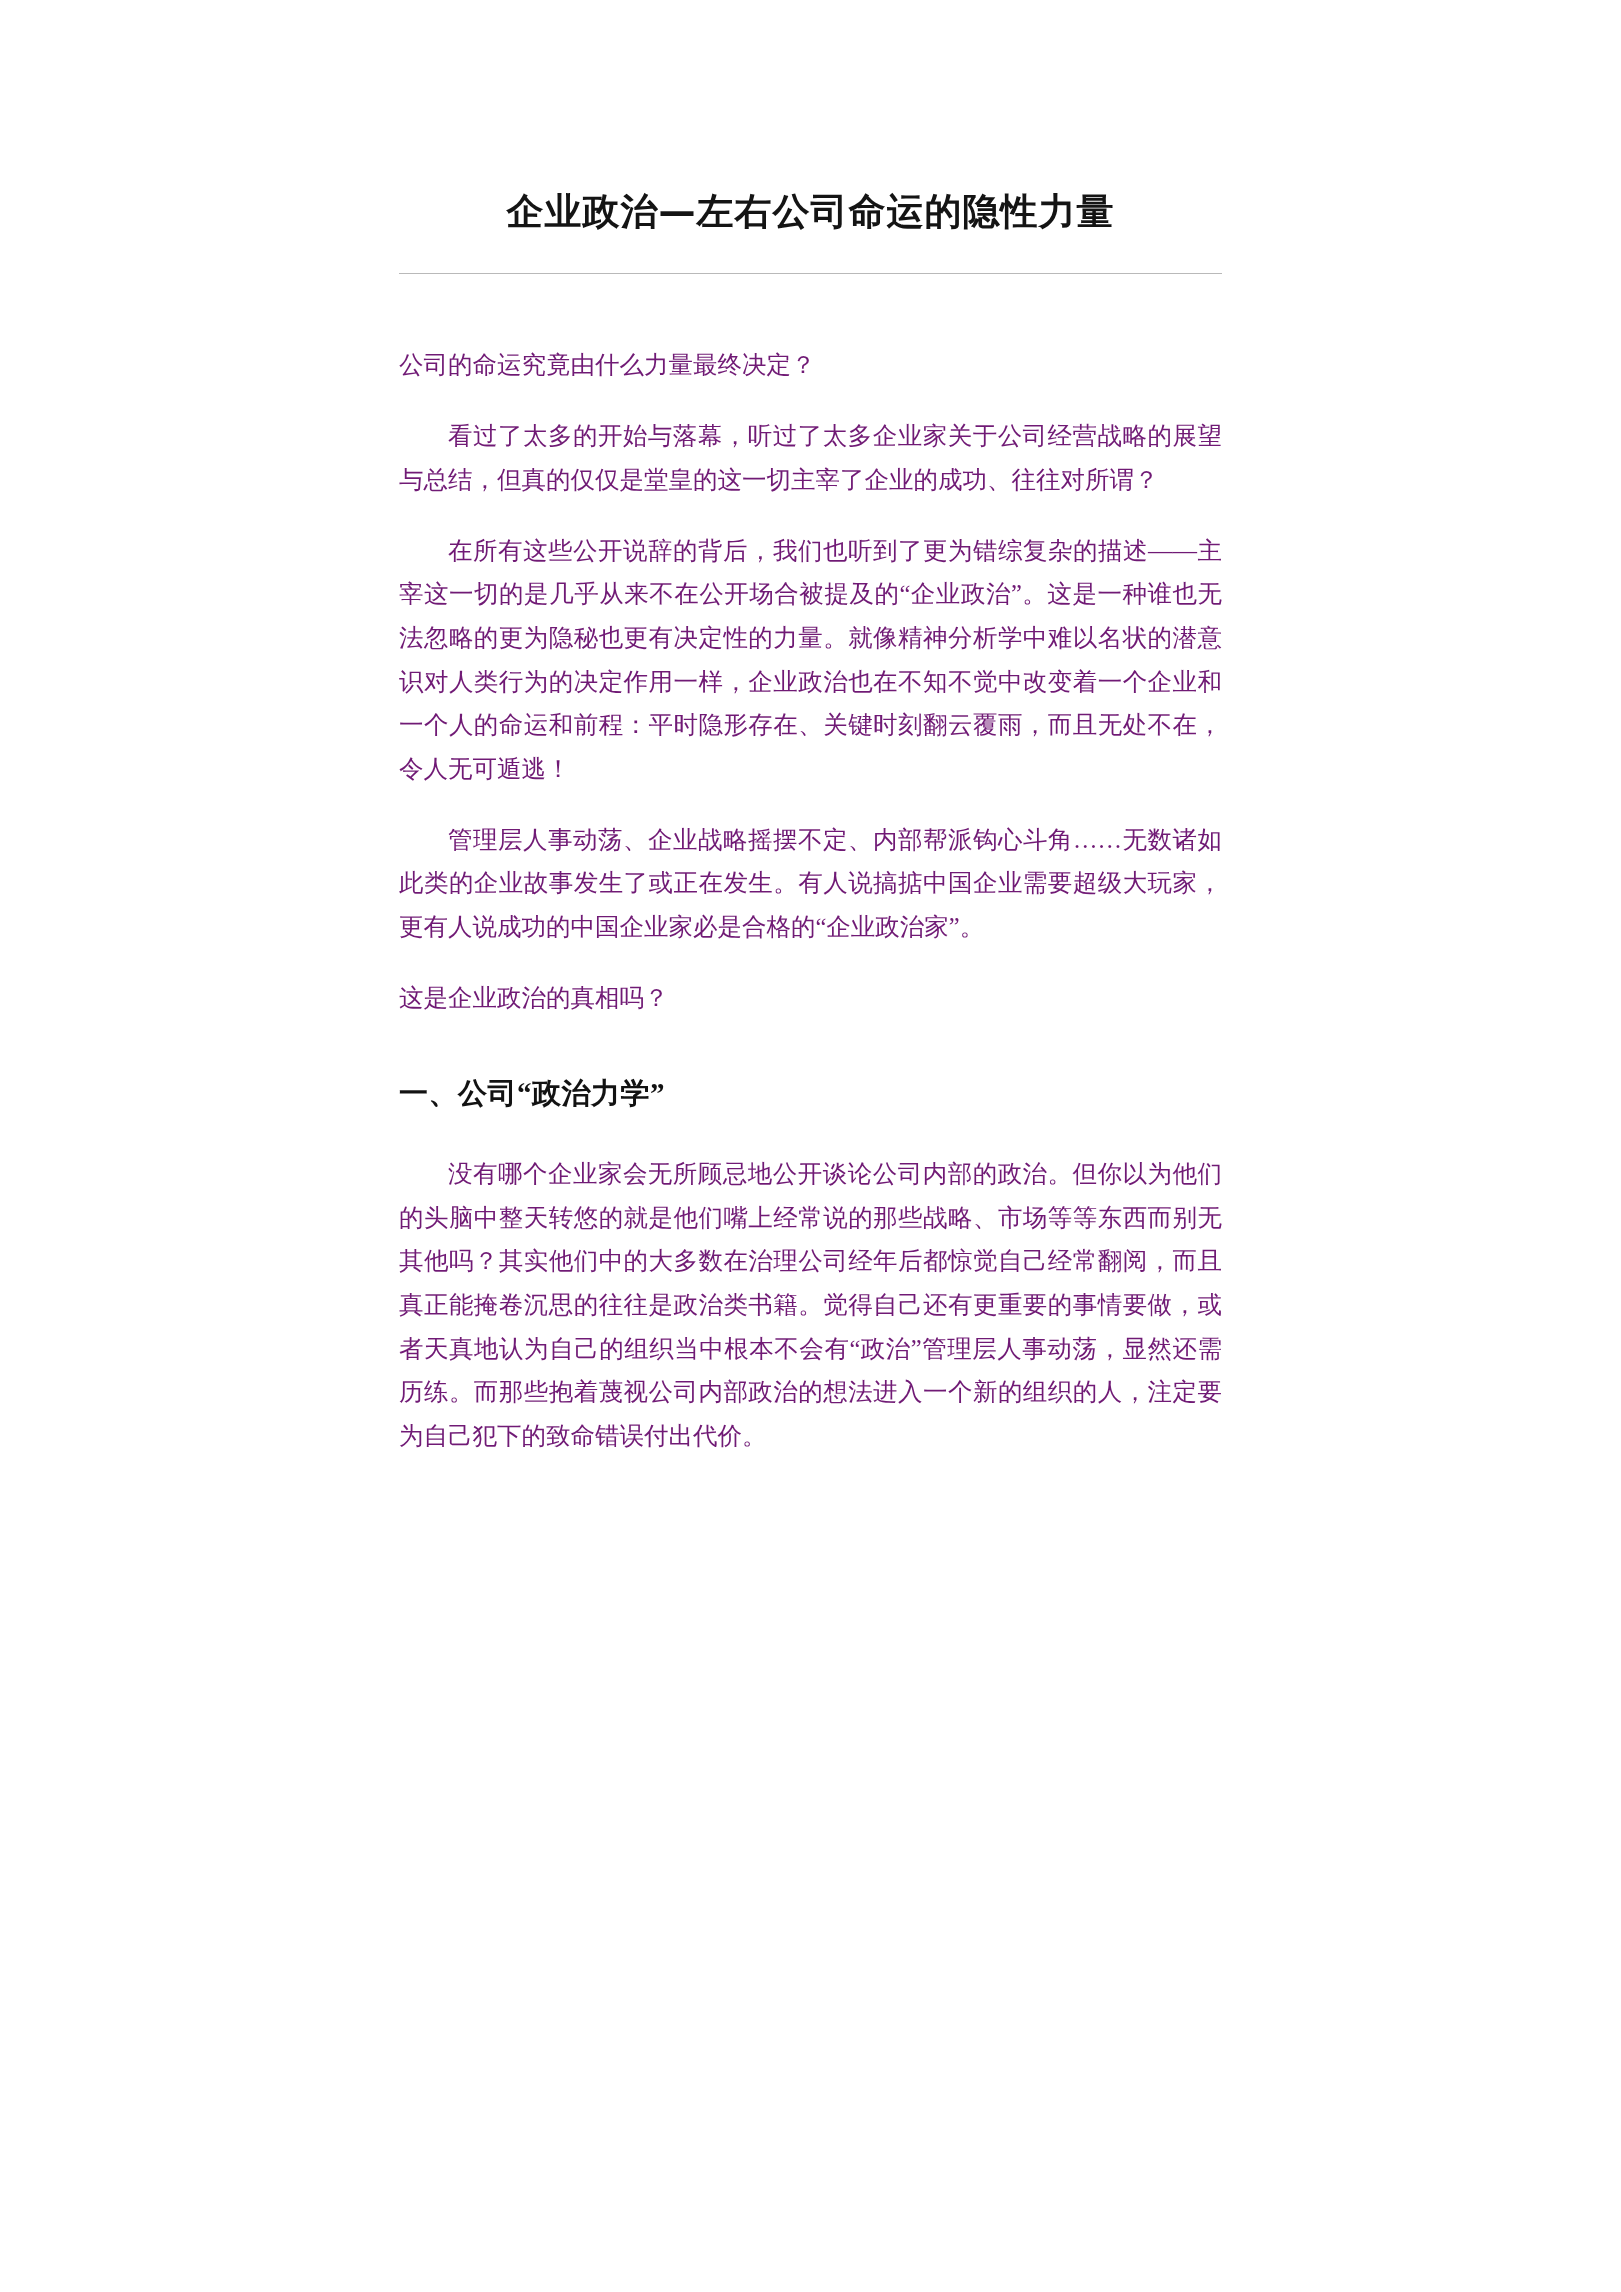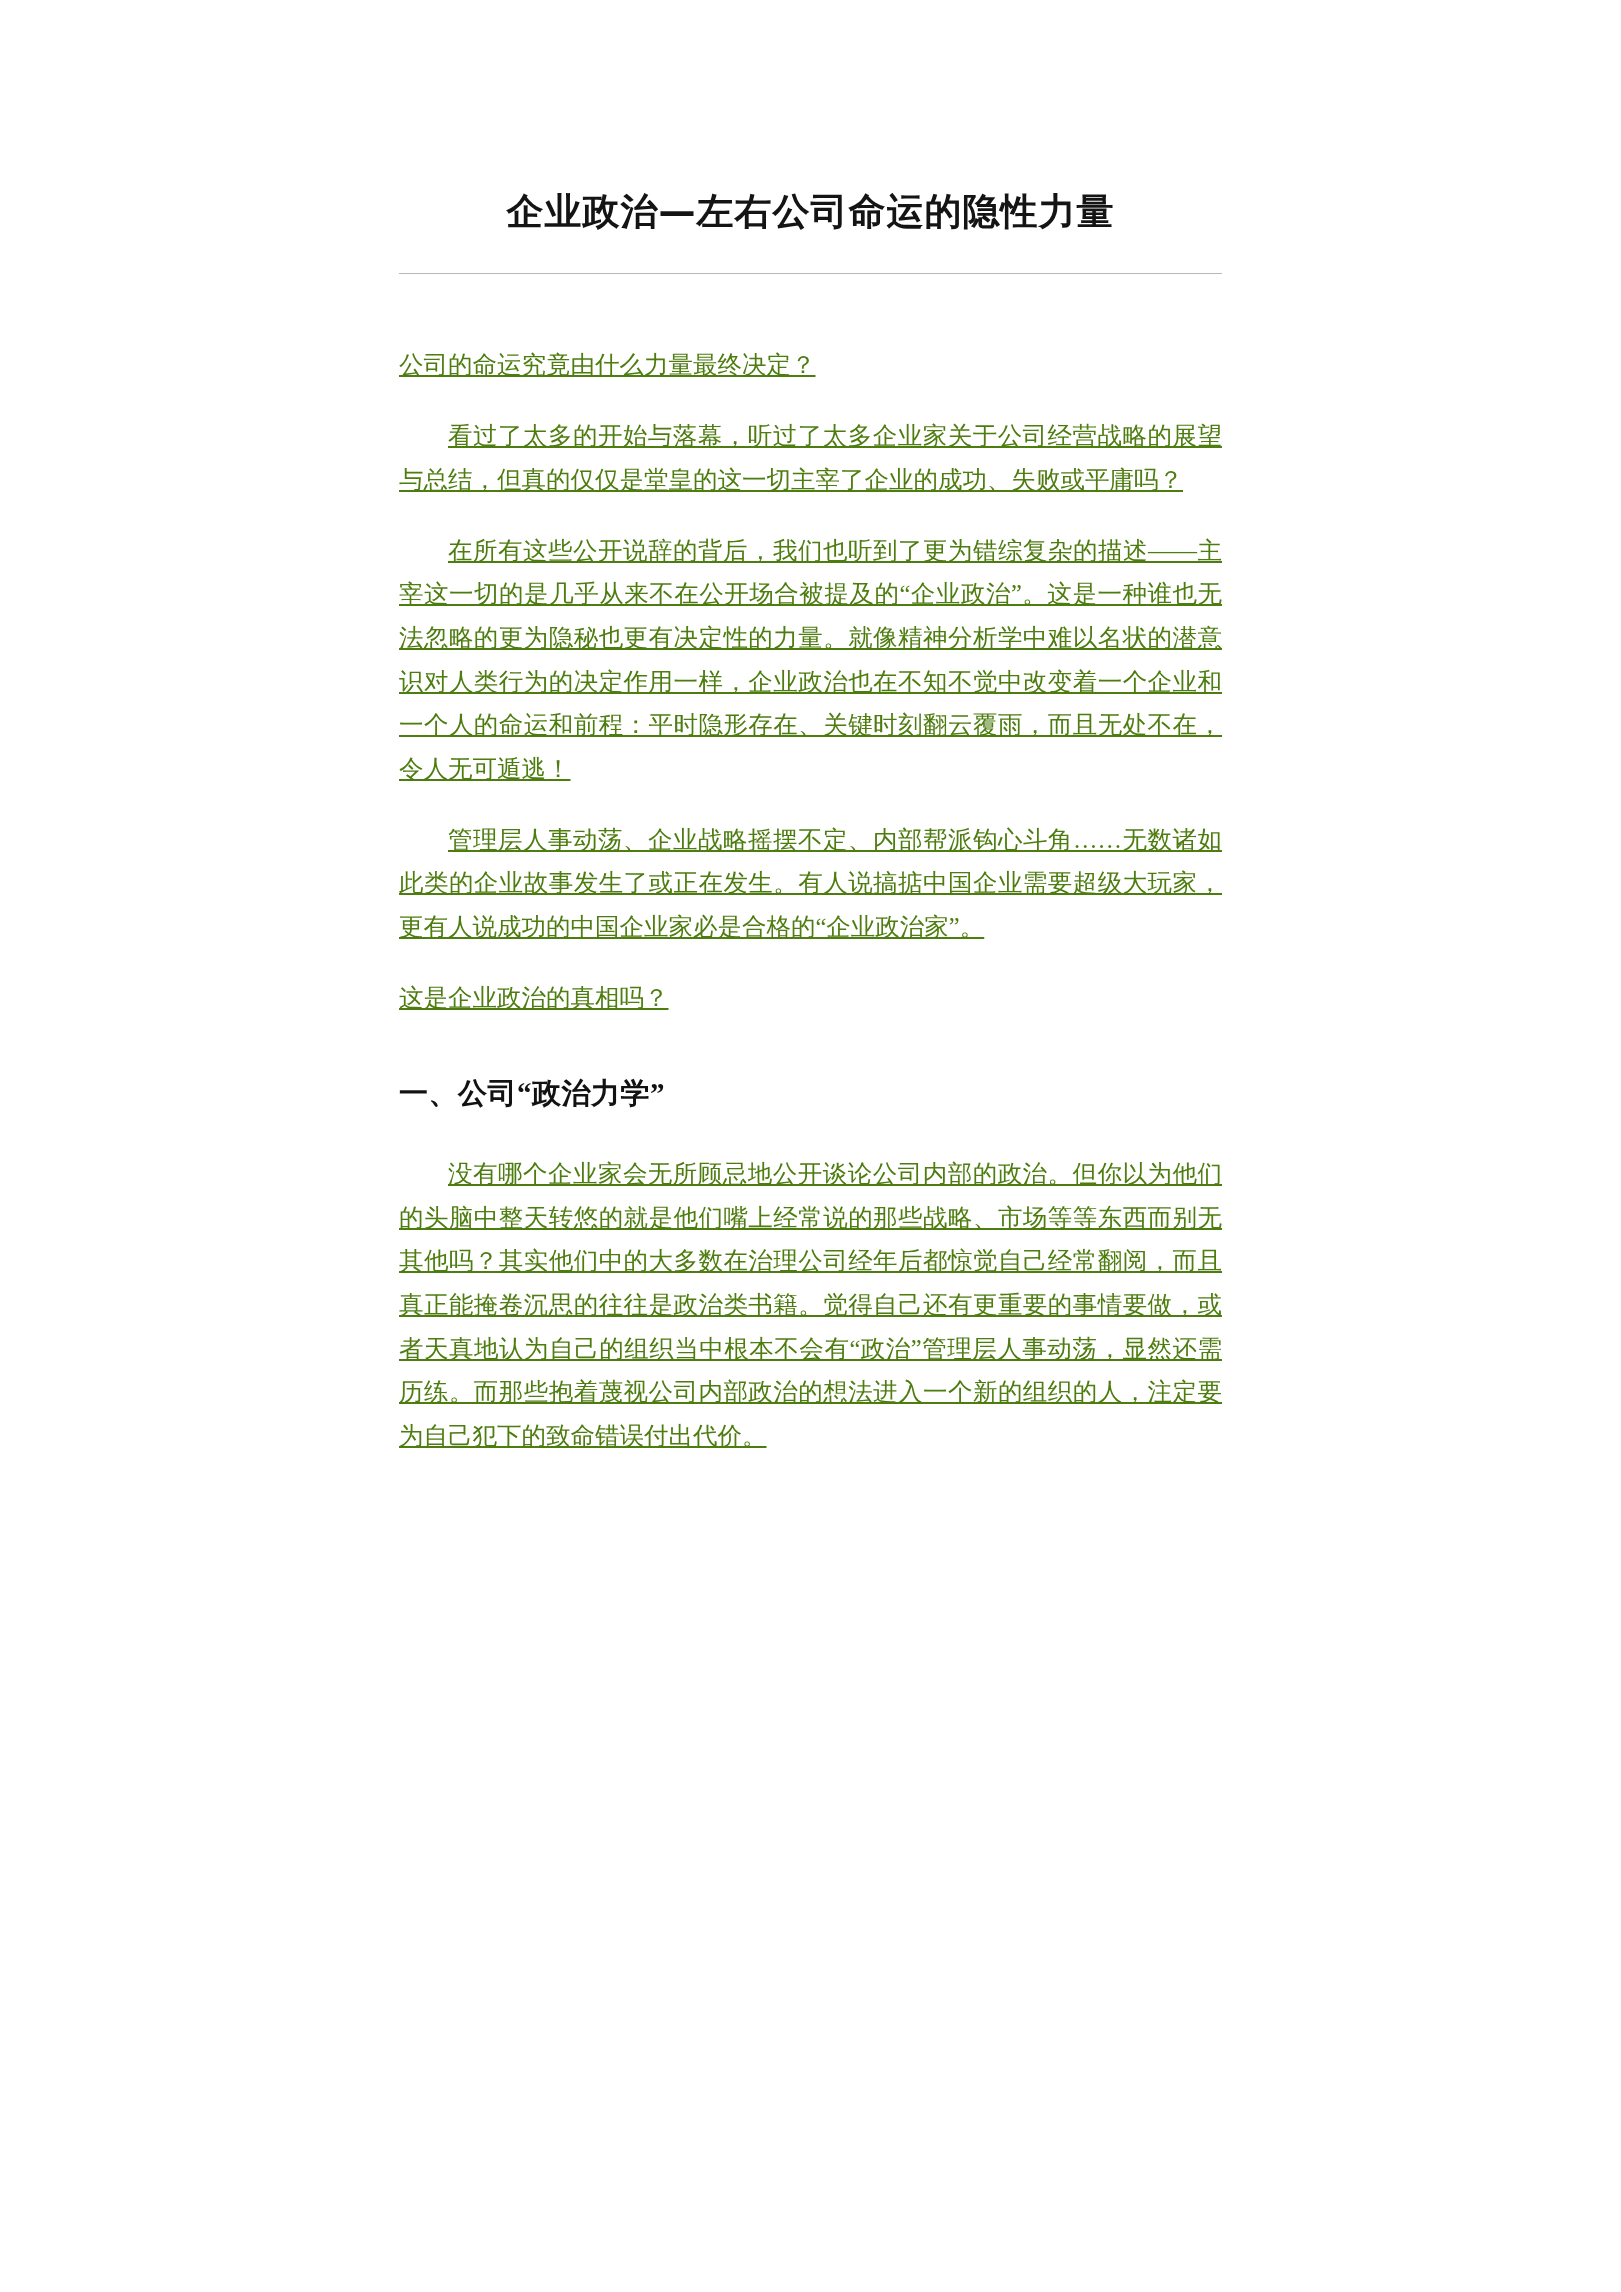--- a/index.html
+++ b/index.html
@@ -38,22 +38,21 @@
   }
   .body-block {
     margin-top: 69px;
   }
   p.para {
     font-size: 24.5px;
     line-height: 1.78;
     margin: 0 0 27.4px 0;
     text-align: justify;
     text-justify: inter-ideograph;
-    color: #4d7c0f;
-    text-decoration: underline;
+    color: #701a75;
   }
   p.indent {
     text-indent: 2em;
   }
   h2.section {
     font-family: Liberation Serif, serif;
     font-weight: bold;
     font-size: 29px;
     color: #121212;
     margin: 53px 0 39px 0;
@@ -65,21 +64,21 @@
 <body>
 
 <div class="page">
 
   <h1 class="doc-title">企业政治—左右公司命运的隐性力量</h1>
   <div class="title-rule"></div>
 
   <div class="body-block">
 
     <p class="para">公司的命运究竟由什么力量最终决定？</p>
-    <p class="para indent">看过了太多的开始与落幕，听过了太多企业家关于公司经营战略的展望与总结，但真的仅仅是堂皇的这一切主宰了企业的成功、失败或平庸吗？</p>
+    <p class="para indent">看过了太多的开始与落幕，听过了太多企业家关于公司经营战略的展望与总结，但真的仅仅是堂皇的这一切主宰了企业的成功、往往对所谓？</p>
     <p class="para indent">在所有这些公开说辞的背后，我们也听到了更为错综复杂的描述——主宰这一切的是几乎从来不在公开场合被提及的“企业政治”。这是一种谁也无法忽略的更为隐秘也更有决定性的力量。就像精神分析学中难以名状的潜意识对人类行为的决定作用一样，企业政治也在不知不觉中改变着一个企业和一个人的命运和前程：平时隐形存在、关键时刻翻云覆雨，而且无处不在，令人无可遁逃！</p>
     <p class="para indent">管理层人事动荡、企业战略摇摆不定、内部帮派钩心斗角……无数诸如此类的企业故事发生了或正在发生。有人说搞掂中国企业需要超级大玩家，更有人说成功的中国企业家必是合格的“企业政治家”。</p>
     <p class="para">这是企业政治的真相吗？</p>
 
     <h2 class="section">一、公司“政治力学”</h2>
 
     <p class="para indent">没有哪个企业家会无所顾忌地公开谈论公司内部的政治。但你以为他们的头脑中整天转悠的就是他们嘴上经常说的那些战略、市场等等东西而别无其他吗？其实他们中的大多数在治理公司经年后都惊觉自己经常翻阅，而且真正能掩卷沉思的往往是政治类书籍。觉得自己还有更重要的事情要做，或者天真地认为自己的组织当中根本不会有“政治”管理层人事动荡，显然还需历练。而那些抱着蔑视公司内部政治的想法进入一个新的组织的人，注定要为自己犯下的致命错误付出代价。</p>
 
   </div>
 </div>

